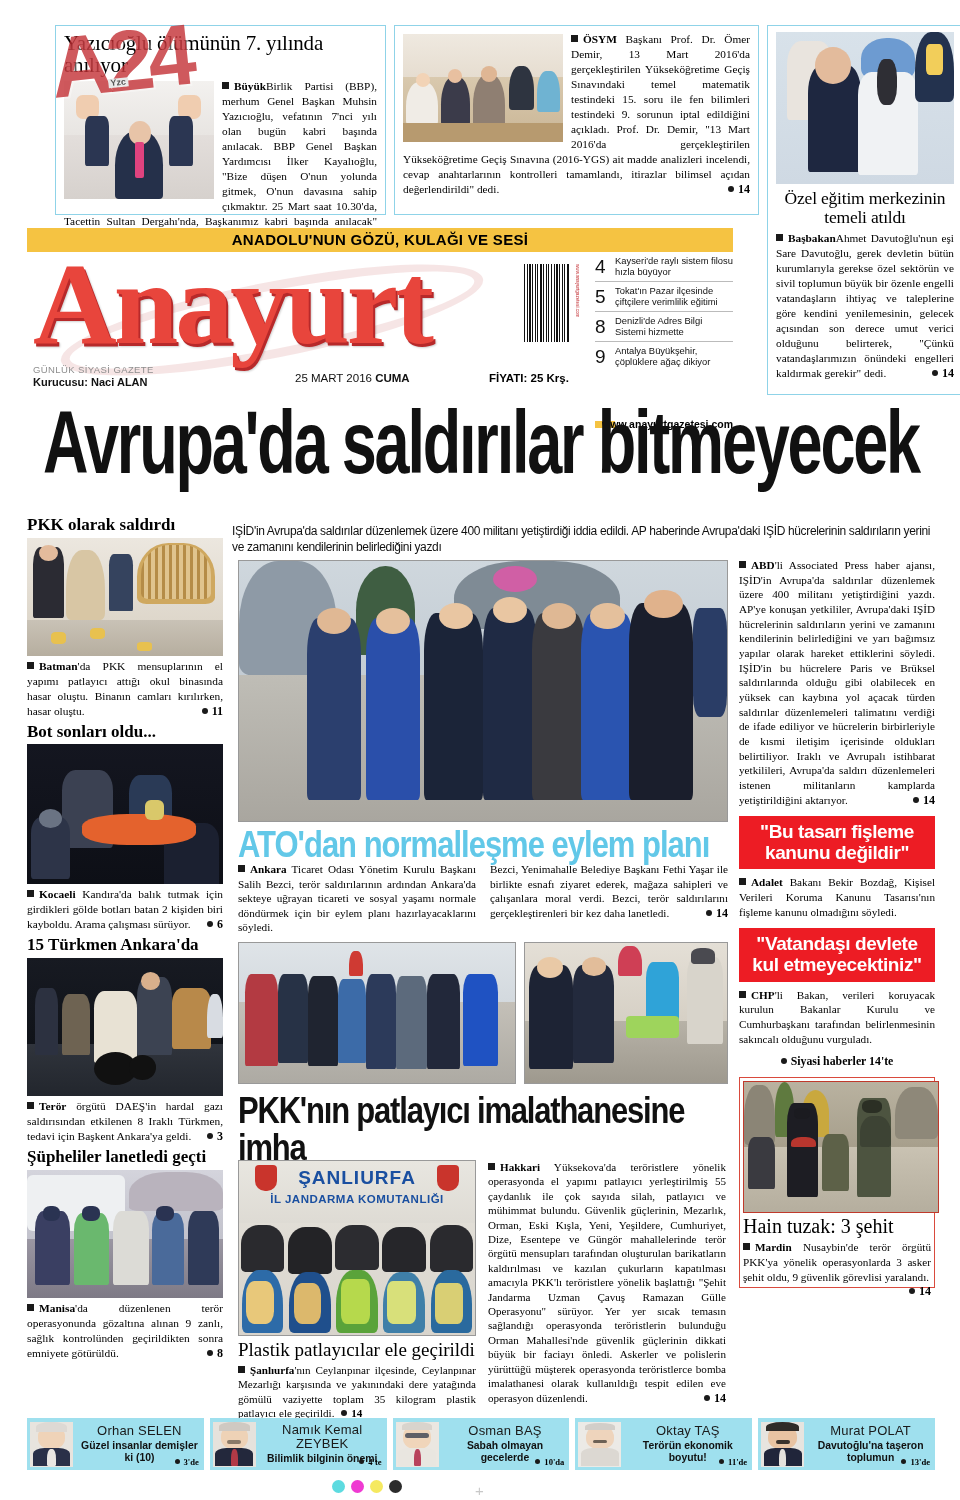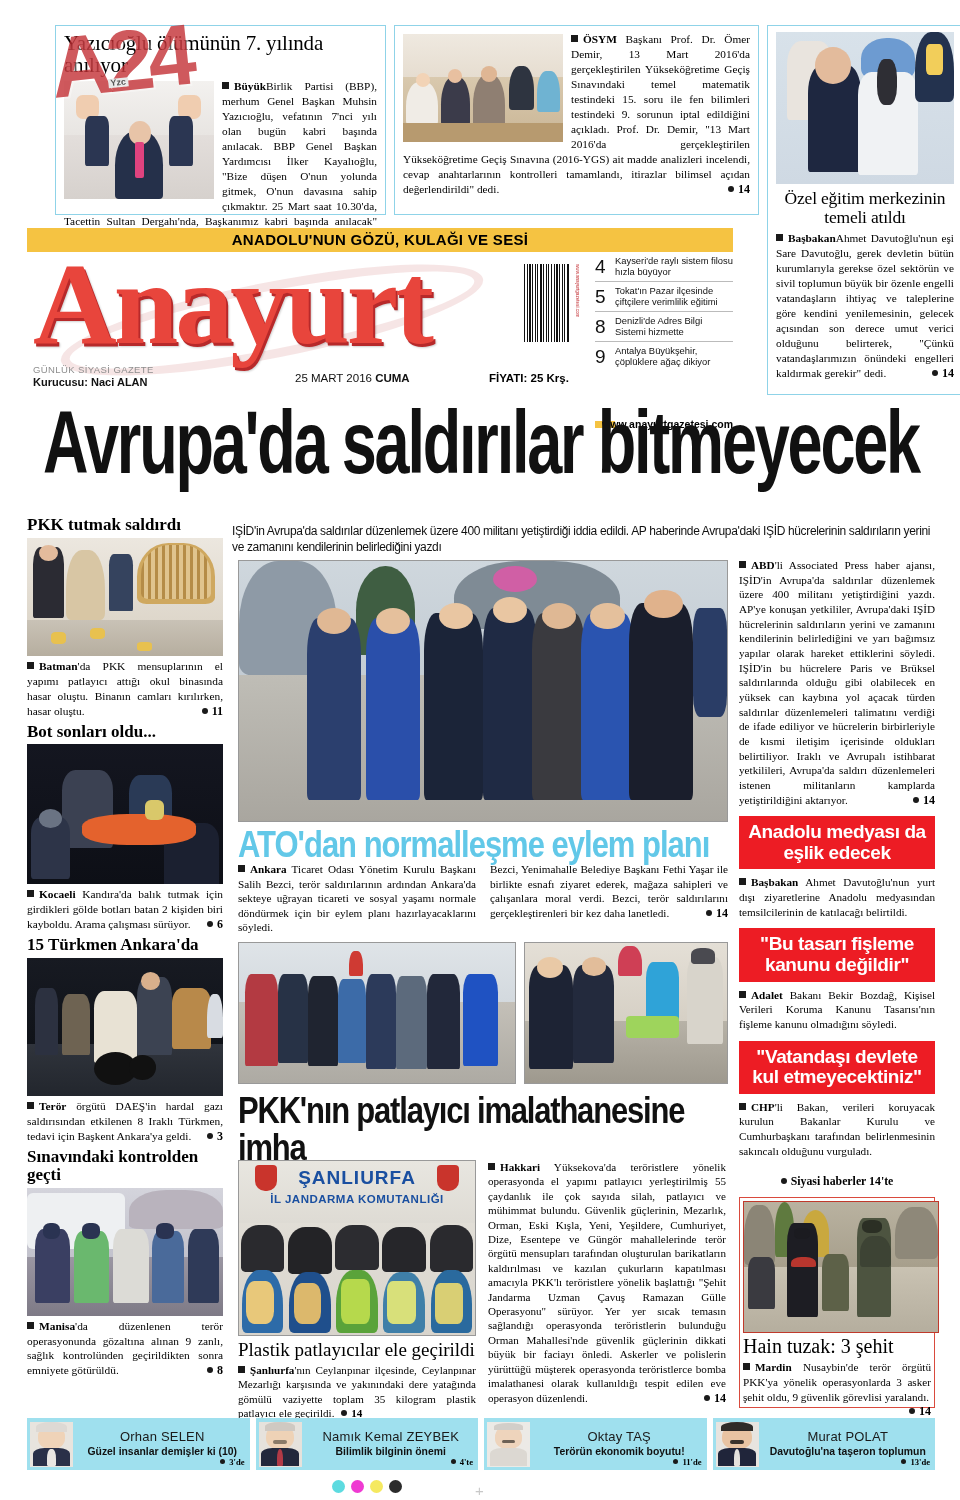--- a/index.html
+++ b/index.html
@@ -203,21 +203,21 @@
   
   .rightcol { position: absolute; left: 739px; top: 558px; width: 196px; }
   .rbody { font-size: 11.2px; line-height: 1.31; text-align: justify; }
   .redbar {
     background: #ed1c24; color: #fff; text-align: center;
     font-family: "Liberation Sans", sans-serif; font-weight: bold;
     font-size: 19px; line-height: 1.08; padding: 6px 4px; margin: 9px 0 6px;
     letter-spacing: -.4px;
   }
   .siyasi {
-    text-align: center; font-weight: bold; font-size: 11.8px; margin-top: 16px;
+    text-align: center; font-weight: bold; font-size: 11.8px; margin-top: 8px;
     font-family: "Liberation Serif", serif;
   }
   .rbox-photo { width: 196px; height: 132px; border: 1px solid #c0392b; }
   .rbox-outer { border: 1px solid #d94a3d; padding: 3px; margin-top: 8px; }
   .rhead {
     font-family: "Liberation Serif", serif; font-size: 20px; margin: 3px 0 3px; line-height: 1.05;
   }
 
   
   .columnists {
@@ -356,21 +356,21 @@
       </div>
     </div>
   </div>
 
   <div class="mainhead">Avrupa'da saldırılar bitmeyecek</div>
   <div class="leadpara">IŞİD'in Avrupa'da saldırılar düzenlemek üzere 400 militanı yetiştirdiği iddia edildi. AP haberinde Avrupa'daki IŞİD hücrelerinin saldırıların yerini ve zamanını kendilerinin belirlediğini yazdı</div>
 
   <div class="leftcol">
 
     <div>
-      <div class="lh">PKK tutmak saldırdı</div>
+      <div class="lh">PKK olarak saldırdı</div>
       <div class="photo lphoto" style="height:118px">
         <div class="ph-sky" style="background:linear-gradient(#ece7df,#ded7cb);height:70%"></div>
         <div class="ph-gnd" style="background:linear-gradient(#c9c2b6,#b6ae9f);height:30%"></div>
         <div class="fig" style="left:3%;top:8%;width:16%;height:60%;background:#2b2b33;border-radius:24% 24% 4% 4%"></div>
         <div class="fig" style="left:6%;top:6%;width:10%;height:14%;background:#e3bb9c;border-radius:50%"></div>
         <div class="fig" style="left:20%;top:10%;width:20%;height:60%;background:#d8c6a4"></div>
         <div class="fig" style="left:42%;top:14%;width:12%;height:48%;background:#35435e;border-radius:20% 20% 4% 4%"></div>
         <div class="fig" style="left:56%;top:4%;width:40%;height:52%;background:#cfa85f"></div>
         <div class="fig" style="left:58%;top:6%;width:36%;height:46%;background:repeating-linear-gradient(90deg,#b58c47 0 3px,#e0c48e 3px 7px)"></div>
         <div class="fig" style="left:12%;top:80%;width:8%;height:10%;background:#e8c14f;border-radius:30%"></div>
@@ -416,21 +416,21 @@
         <div class="fig" style="left:34%;top:68%;width:22%;height:24%;background:#111;border-radius:50%"></div>
         <div class="fig" style="left:52%;top:70%;width:14%;height:18%;background:#111;border-radius:50%"></div>
       </div>
       <div class="lbody">
         <span class="bullet-sq"></span><span class="kicker">Terör</span><span> örgütü DAEŞ'in hardal gazı saldırısından etkilenen 8 Iraklı Türkmen, tedavi için Başkent Ankara'ya geldi.</span>
         <span class="pg"><span class="pg-dot"></span><span>3</span></span>
       </div>
     </div>
 
     <div>
-      <div class="lh">Sınavındaki kontrolden geçti</div>
+      <div class="lh">Şüpheliler lanetledi geçti</div>
       <div class="photo lphoto" style="height:128px">
         <div class="ph-sky" style="background:linear-gradient(#d4d4dc,#c2c2cc);height:54%"></div>
         <div class="ph-gnd" style="background:linear-gradient(#9a96a2,#7e7a86);height:46%"></div>
         <div class="fig" style="left:0;top:4%;width:50%;height:44%;background:#eef0f2;border-radius:6px"></div>
         <div class="fig" style="left:52%;top:2%;width:48%;height:30%;background:#b9b3bd"></div>
         <div class="fig" style="left:4%;top:32%;width:18%;height:58%;background:#3a3f62;border-radius:24% 24% 4% 4%"></div>
         <div class="fig" style="left:24%;top:34%;width:18%;height:56%;background:#6ab86e;border-radius:24% 24% 4% 4%"></div>
         <div class="fig" style="left:44%;top:32%;width:18%;height:58%;background:#dcdbd6;border-radius:24% 24% 4% 4%"></div>
         <div class="fig" style="left:64%;top:34%;width:16%;height:56%;background:#4a6a9a;border-radius:24% 24% 4% 4%"></div>
         <div class="fig" style="left:82%;top:32%;width:16%;height:58%;background:#2f3a58;border-radius:24% 24% 4% 4%"></div>
@@ -560,26 +560,20 @@
       </div>
     </div>
   </div>
 
   <div class="rightcol">
     <div class="rbody">
       <span class="bullet-sq"></span><span class="kicker">ABD</span><span>'li Associated Press haber ajansı, IŞİD'in Avrupa'da saldırılar düzenlemek üzere 400 militanı yetiştirdiğini yazdı. AP'ye konuşan yetkililer, Avrupa'daki IŞİD hücrelerinin saldırıların yerini ve zamanını kendilerinin belirlediğini ve yarı bağımsız yapılar olarak hareket ettiklerini söyledi. IŞİD'in bu hücrelere Paris ve Brüksel saldırılarında olduğu gibi olabilecek en yüksek can kaybına yol açacak türden saldırılar düzenlemeleri talimatını verdiği de ifade ediliyor ve hücrelerin birbirleriyle de kısmi iletişim içerisinde oldukları belirtiliyor. Iraklı ve Avrupalı istihbarat yetkilileri, Avrupa'da saldırı düzenlemeleri istenen militanların kamplarda yetiştirildiğini aktarıyor.</span>
       <span class="pg"><span class="pg-dot"></span><span>14</span></span>
     </div>
 
-    <div>
-      <div class="redbar">Anadolu medyası da eşlik edecek</div>
-      <div class="rbody">
-        <span class="bullet-sq"></span><span class="kicker">Başbakan</span><span> Ahmet Davutoğlu'nun yurt dışı ziyaretlerine Anadolu medyasından temsilcilerinin de katılacağı belirtildi.</span>
-      </div>
-    </div>
 
     <div>
       <div class="redbar">"Bu tasarı fişleme kanunu değildir"</div>
       <div class="rbody">
         <span class="bullet-sq"></span><span class="kicker">Adalet</span><span> Bakanı Bekir Bozdağ, Kişisel Verileri Koruma Kanunu Tasarısı'nın fişleme kanunu olmadığını söyledi.</span>
       </div>
     </div>
 
     <div>
       <div class="redbar">"Vatandaşı devlete kul etmeyecektiniz"</div>
@@ -640,20 +634,35 @@
         <div class="fig" style="left:6%;top:58%;width:88%;height:42%;background:#23283c;border-radius:30% 30% 0 0"></div>
         <div class="fig" style="left:42%;top:62%;width:16%;height:38%;background:#b23a46"></div>
       </div>
       <div class="colinfo">
         <div class="colname">Namık Kemal ZEYBEK</div>
         <div class="coltitle">Bilimlik bilginin önemi</div>
       </div>
       <div class="colpage"><span class="pg-dot"></span><span>4'te</span></div>
     </div>
 
+    <div class="colcard">
+      <div class="photo colface">
+        <div class="ph-sky" style="background:#ebe7e1;height:100%"></div>
+        <div class="fig" style="left:18%;top:6%;width:64%;height:56%;background:#f0d5ba;border-radius:50% 50% 42% 42%"></div>
+        <div class="fig" style="left:16%;top:2%;width:68%;height:18%;background:#d9d4cd;border-radius:50% 50% 0 0"></div>
+        <div class="fig" style="left:22%;top:26%;width:56%;height:10%;background:#5f5f66;border-radius:4px"></div>
+        <div class="fig" style="left:6%;top:58%;width:88%;height:42%;background:#e9e6e0;border-radius:30% 30% 0 0"></div>
+        <div class="fig" style="left:42%;top:62%;width:16%;height:38%;background:#b8425c"></div>
+      </div>
+      <div class="colinfo">
+        <div class="colname">Osman BAŞ</div>
+        <div class="coltitle">Sabah olmayan gecelerde</div>
+      </div>
+      <div class="colpage"><span class="pg-dot"></span><span>10'da</span></div>
+    </div>
 
     <div class="colcard">
       <div class="photo colface">
         <div class="ph-sky" style="background:#eceae6;height:100%"></div>
         <div class="fig" style="left:18%;top:8%;width:64%;height:54%;background:#eed4bc;border-radius:50% 50% 42% 42%"></div>
         <div class="fig" style="left:16%;top:4%;width:68%;height:16%;background:#d2cec9;border-radius:50% 50% 0 0"></div>
         <div class="fig" style="left:34%;top:40%;width:32%;height:8%;background:#6d6155;border-radius:3px"></div>
         <div class="fig" style="left:6%;top:58%;width:88%;height:42%;background:#dcd8d2;border-radius:30% 30% 0 0"></div>
       </div>
       <div class="colinfo">

